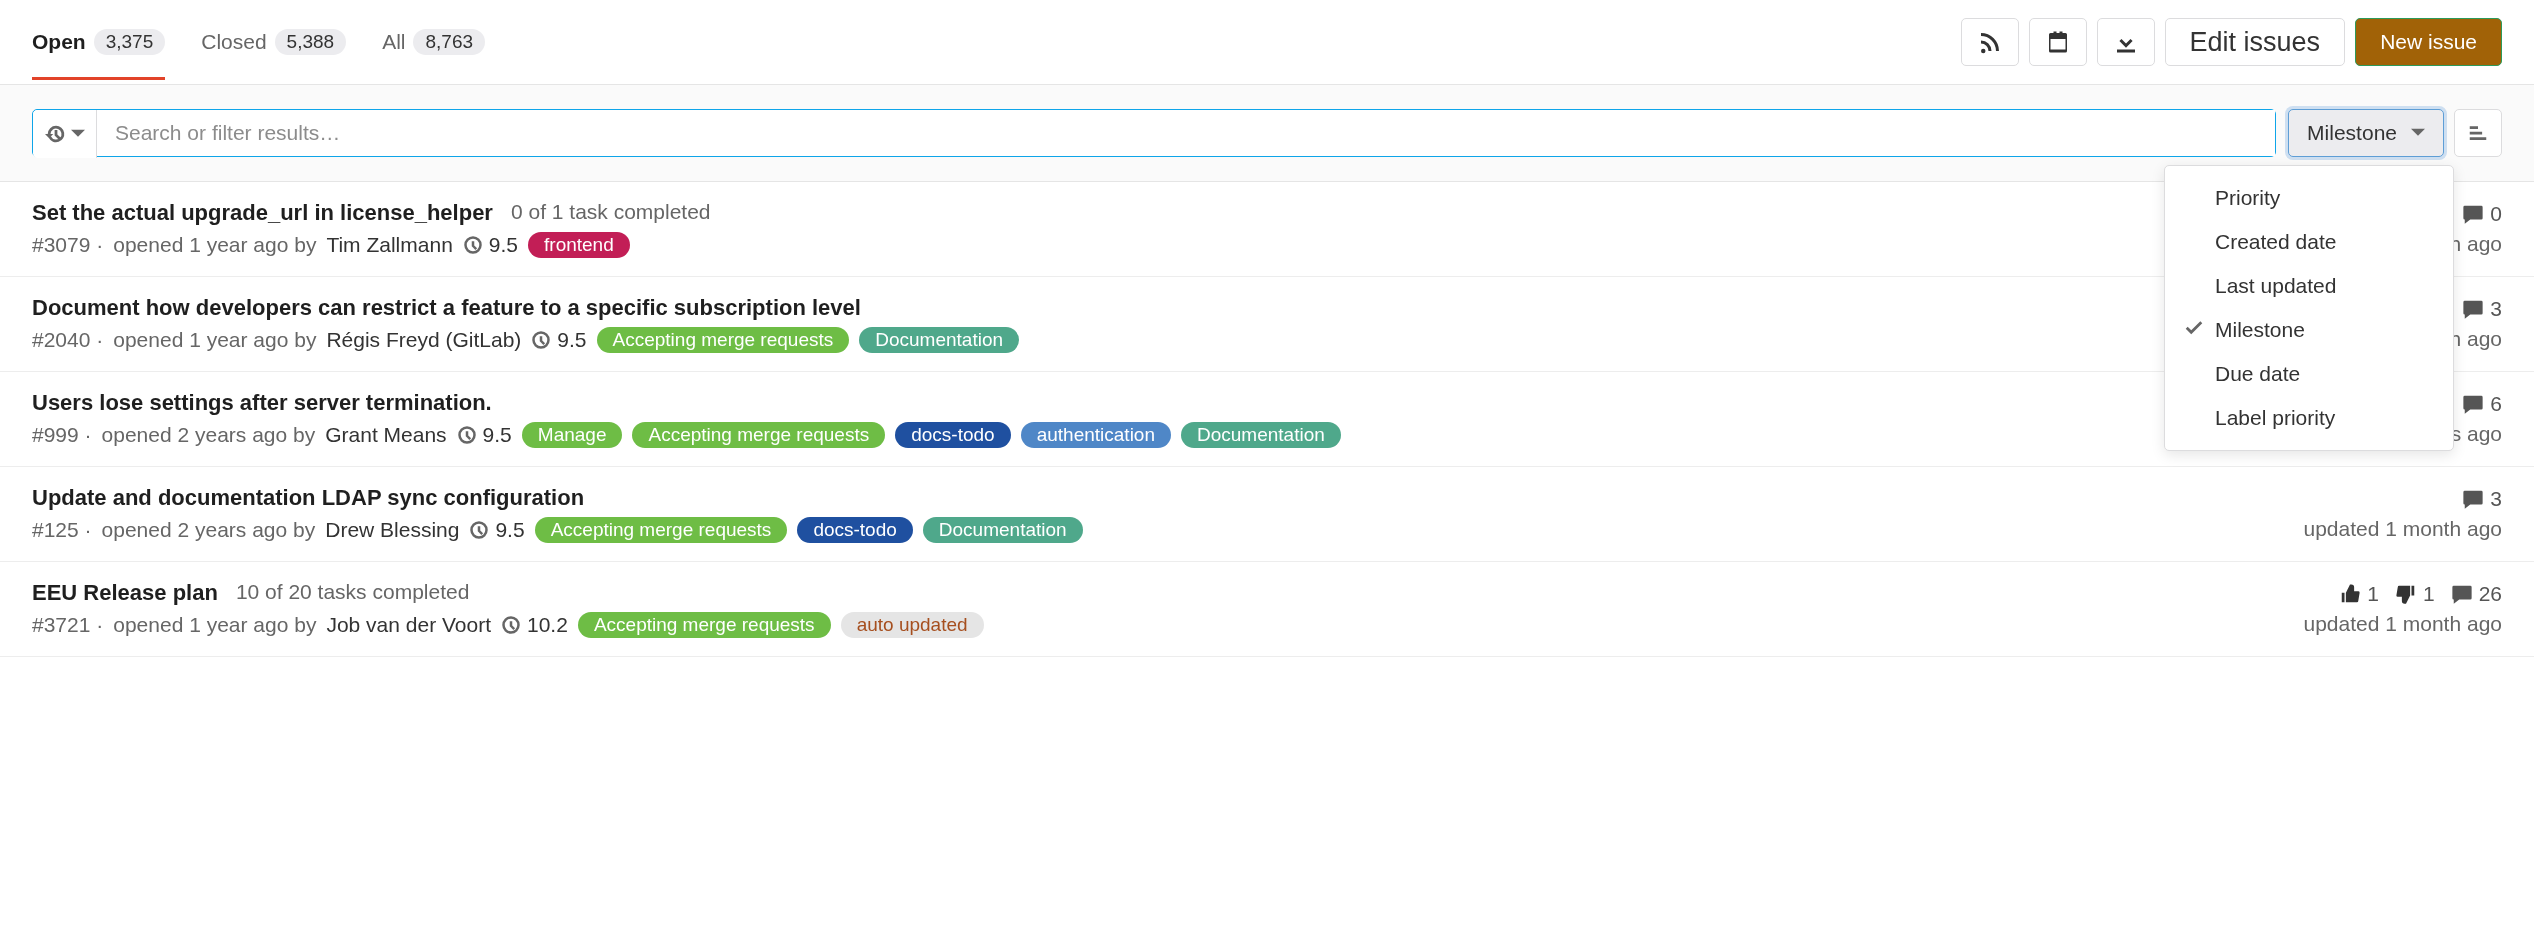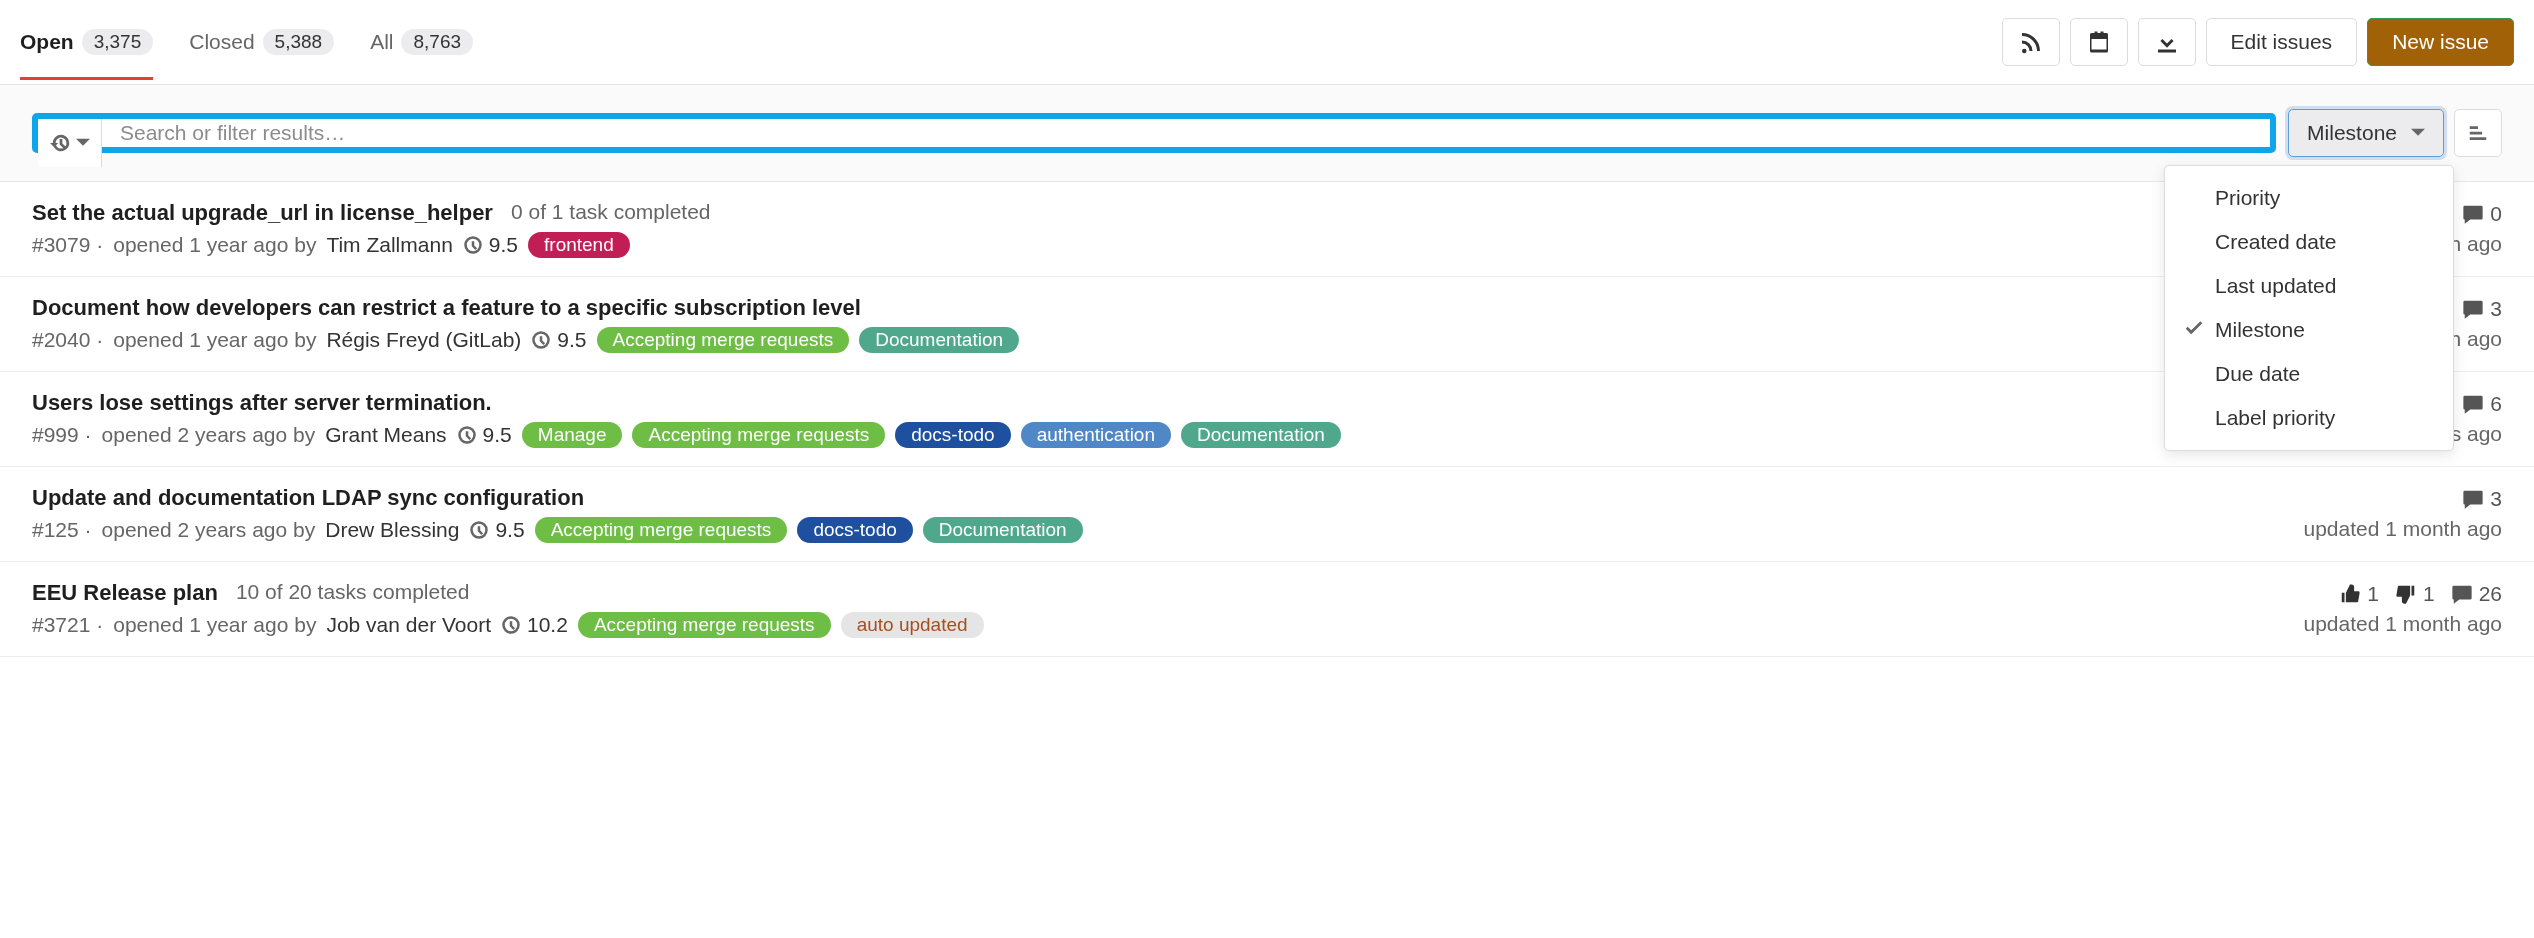--- a/index.html
+++ b/index.html
@@ -9,21 +9,21 @@
   color: #303030;
   background: #fff;
 }
 .container { width: 2534px; }
 
 
 .top-row {
   display: flex;
   align-items: center;
   justify-content: space-between;
-  padding: 0 20px;
+  padding: 0 32px;
   border-bottom: 1px solid #e5e5e5;
 }
 .tabs { display: flex; gap: 36px; }
 .tab {
   display: flex;
   align-items: center;
   gap: 8px;
   padding: 24px 0 22px 0;
   color: #666;
   cursor: pointer;
@@ -47,21 +47,21 @@
   border: 1px solid #dcdcde;
   background: #fff;
   border-radius: 5px;
   height: 48px;
   display: flex;
   align-items: center;
   justify-content: center;
   cursor: pointer;
   padding: 0 16px;
 }
-.text-btn { font-size: 21px; color: #333; padding: 0 24px; }
+.text-btn { font-size: 27px; color: #333; padding: 0 24px; }
 .primary-btn {
   background: #a16207;
   border: 1px solid #2d9a5a;
   color: #fff;
   border-radius: 5px;
   height: 48px;
   padding: 0 24px;
   font-size: 21px;
   cursor: pointer;
   display: flex;
@@ -85,24 +85,24 @@
   width: 64px;
   display: flex;
   align-items: center;
   justify-content: center;
   gap: 4px;
   cursor: pointer;
 }
 .search-wrap {
   display: flex;
   flex: 1;
-  border: 6px solid #0ea5e9;
-  border-radius: 5px;
-  background: #fff;
-  height: 40px;
+  border: 1px solid #0ea5e9;
+  border-radius: 5px;
+  background: #fff;
+  height: 48px;
 }
 .search-input {
   flex: 1;
   border: none;
   outline: none;
   font-size: 21px;
   padding: 0 18px;
   color: #333;
 }
 .search-input::placeholder { color: #8c8c8c; }

